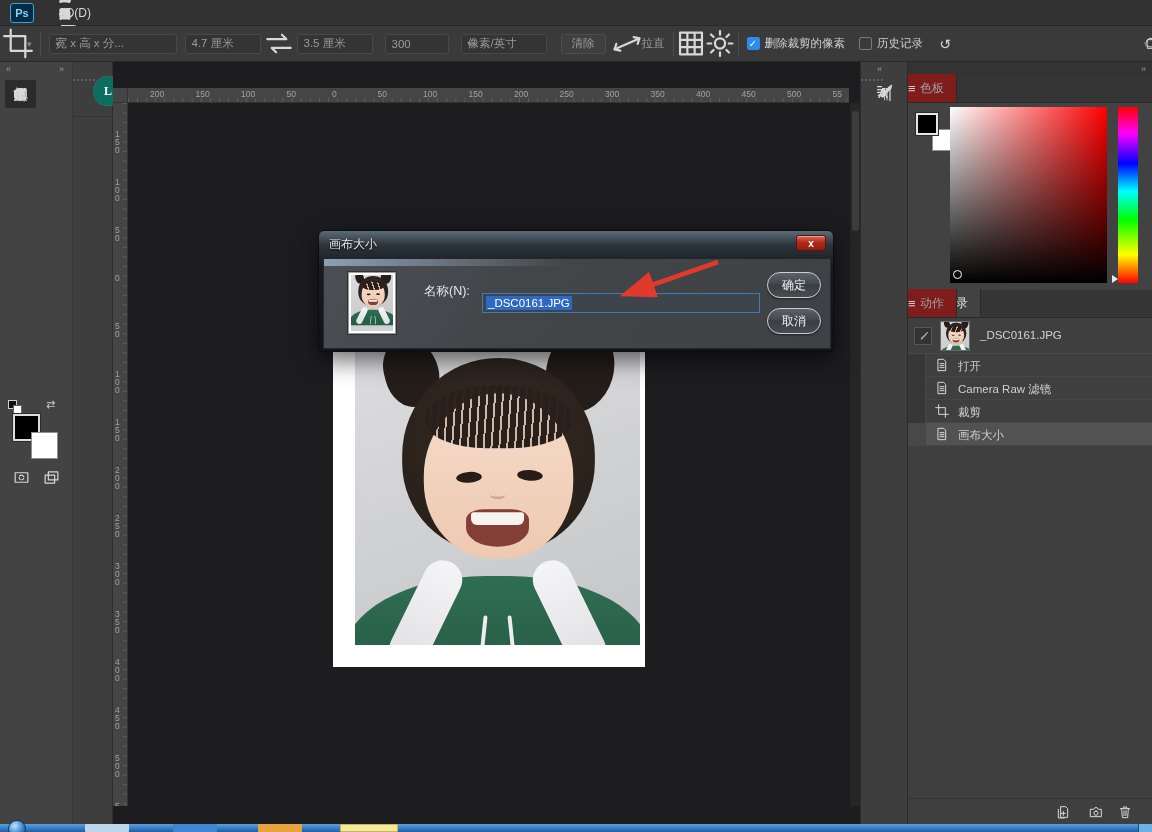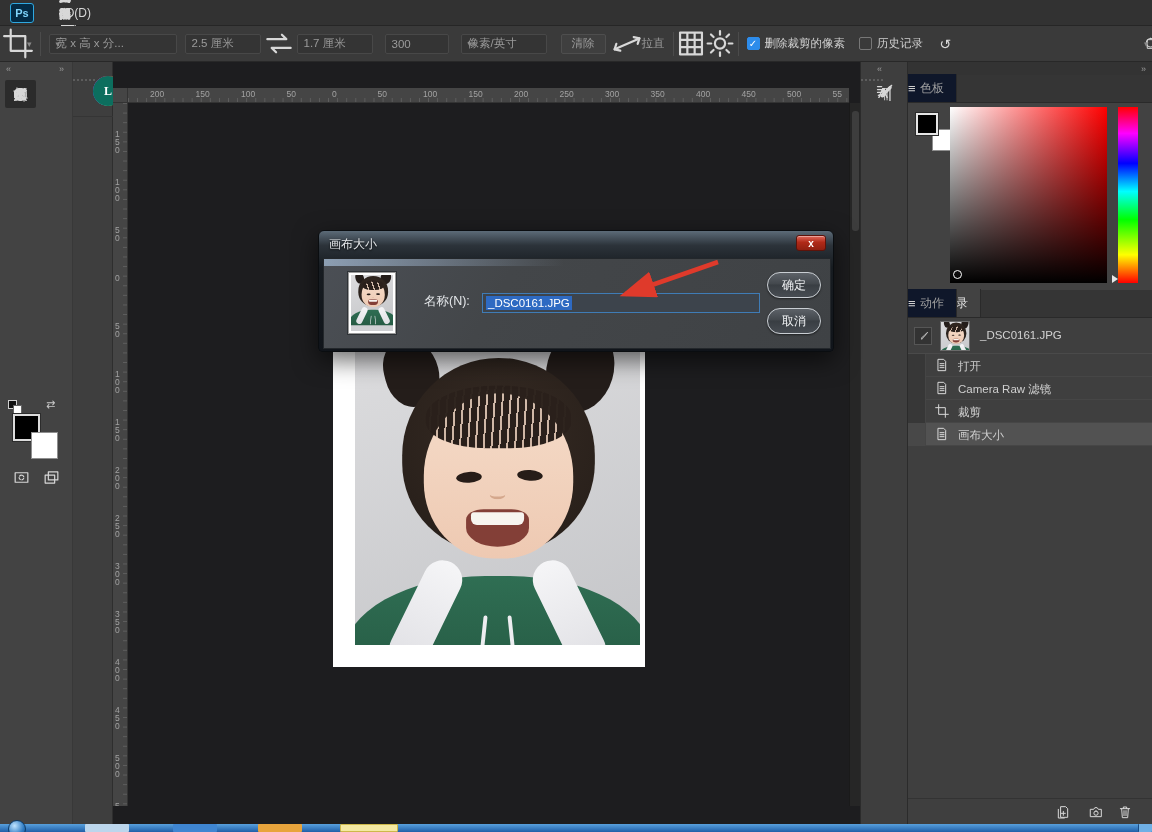--- a/index.html
+++ b/index.html
@@ -113,21 +113,21 @@
   
   #collapsedcol{left:860px;top:62px;width:48px;height:762px;background:#3e3e3e;border-right:1px solid #2b2b2b;border-left:1px solid #2b2b2b;}
   .cp-group{position:static;display:block;border-bottom:1px solid #313131;padding-bottom:6px;text-align:center;}
   .cp-btn{position:static;display:flex;width:48px;height:32px;align-items:center;justify-content:center;}
   .cp-btn .icon{width:20px;height:20px;font-size:15px;}
   
   #rightdock{left:908px;top:62px;width:244px;height:762px;background:#333;}
   .dock-arrows{right:6px;top:2px;color:#9a9a9a;font-size:9px;}
   .tabbar2{left:0;width:244px;height:28px;background:#353535;border-bottom:1px solid #2a2a2a;display:flex;align-items:flex-end;}
   .tabbar2>*{position:static;}
-  .ptab{height:28px;display:flex;align-items:center;padding:0 12px;font-size:12px;color:#9f9f9f;background:#0f172a;border-right:1px solid #2a2a2a;}
+  .ptab{height:28px;display:flex;align-items:center;padding:0 12px;font-size:12px;color:#9f9f9f;background:#7f1d1d;border-right:1px solid #2a2a2a;}
   .ptab.active{background:#424242;color:#e2e2e2;}
   .pmenu{margin-left:auto;margin-right:8px;color:#cfcfcf;font-size:13px;height:28px;display:flex;align-items:center;}
   #colorbar{top:0;} 
   #colorpanel{left:0;top:41px;width:244px;height:187px;background:#424242;}
   .cfg{left:6px;top:8px;width:40px;height:40px;}
   .cfg .a{left:2px;top:2px;width:22px;height:22px;background:#000;border:2px solid #e6e6e6;box-shadow:0 0 0 1px #2c2c2c;z-index:2;}
   .cfg .b{left:18px;top:18px;width:22px;height:22px;background:#fff;border:1px solid #8e8e8e;}
   #satsq{left:42px;top:4px;width:157px;height:176px;
          background-image:linear-gradient(to top,#000,rgba(0,0,0,0)),linear-gradient(to right,#fff,#f00);}
   #satsel{left:3px;top:163px;width:9px;height:9px;border:1.5px solid #fff;border-radius:50%;}
@@ -155,21 +155,21 @@
           border:1px solid #0a0d10;box-shadow:0 8px 24px rgba(0,0,0,.6);z-index:50;}
   .dlg-title{left:10px;top:5px;font-size:12px;color:#e6e9ec;text-shadow:0 1px 2px #000;}
   .dlg-close{right:7px;top:4px;width:30px;height:16px;border-radius:3px;border:1px solid #5d130a;
              background:linear-gradient(#e2695c,#b02a18 45%,#8f1f10);color:#fff;font-size:10px;font-weight:bold;
              display:flex;align-items:center;justify-content:center;box-shadow:inset 0 1px 0 rgba(255,255,255,.4);}
   .dlg-body{left:4px;top:27px;width:508px;height:91px;background:linear-gradient(120deg,#4b4f55 0%,#434649 35%,#3f4245 100%);
             border:1px solid #23272b;}
   .dlg-streak{left:0;top:0;width:240px;height:7px;background:linear-gradient(90deg,rgba(185,212,242,.6),rgba(185,212,242,0));}
   .thumb-frame{left:24px;top:13px;width:48px;height:62px;background:#fff;border:1px solid #9a9a9a;box-shadow:0 0 0 1px #2f3337;}
   .thumb-clip{left:2px;top:2px;width:42px;height:56px;overflow:hidden;background:#cfd0d3;}
-  .dlg-label{left:100px;top:34px;font-size:12.5px;color:#e4e7ea;text-align:right;}
+  .dlg-label{left:100px;top:24px;font-size:12.5px;color:#e4e7ea;text-align:right;}
   .dlg-input{left:158px;top:34px;width:278px;height:20px;background:#3d444c;border:1px solid #3f7cb6;display:flex;align-items:center;padding:0 3px;}
   .dlg-input span{position:static;background:var(--selection,#2e6ac2);color:#fff;font-size:11.5px;padding:1px 2px;}
   .dlg-btn{left:443px;width:54px;height:26px;border-radius:13px;border:1px solid #c9ced3;color:#f0f2f4;font-size:12px;
            display:flex;align-items:center;justify-content:center;
            background:linear-gradient(#5d6268,#43484d 45%,#393e43 50%,#474c52);box-shadow:0 1px 2px rgba(0,0,0,.5);}
   #okbtn{top:13px;} #cancelbtn{top:49px;}
   #arrow{left:598px;top:246px;width:150px;height:64px;z-index:60;overflow:visible;}
   
   #taskbar{left:0;top:824px;width:1152px;height:8px;background:linear-gradient(#58a0dd,#1f5fa8);}
   .tb-orb{left:8px;top:-4px;width:18px;height:18px;border-radius:50%;background:radial-gradient(circle at 35% 30%,#bfe3ff,#2f7cc4 60%,#134a80);border:1px solid #0d3a66;}
@@ -209,31 +209,31 @@
         </svg>
       </span>
     <span class="ob-caret">▾</span>
     <span class="ob-sep"></span>
     <span class="ob-field ob-dd" style="width:128px">
       <span style="position:static">宽 x 高 x 分...</span>
         <span class="ob-caret">▾</span>
     </span>
     <span style="width:8px;position:static"></span>
     <span class="ob-field" style="width:76px">
-        <span style="position:static">2.5 厘米</span>
+        <span style="position:static">4.7 厘米</span>
       </span>
     <span style="width:10px;position:static"></span>
     <span class="icon" style="width:16px;height:16px">
         <svg viewBox="0 0 24 24" fill="none" stroke="#d8d8d8" stroke-width="1.5" stroke-linecap="round" stroke-linejoin="round">
           <path d="M4 9h13l-3-3M20 15H7l3 3"></path>
         </svg>
       </span>
     <span style="width:10px;position:static"></span>
     <span class="ob-field" style="width:76px">
-        <span style="position:static">1.7 厘米</span>
+        <span style="position:static">3.5 厘米</span>
       </span>
     <span style="width:12px;position:static"></span>
     <span class="ob-field" style="width:64px">
         <span style="position:static">300</span>
       </span>
     <span style="width:12px;position:static"></span>
     <span class="ob-field ob-dd" style="width:86px">
       <span style="position:static">像素/英寸</span>
         <span class="ob-caret">▾</span>
     </span>

